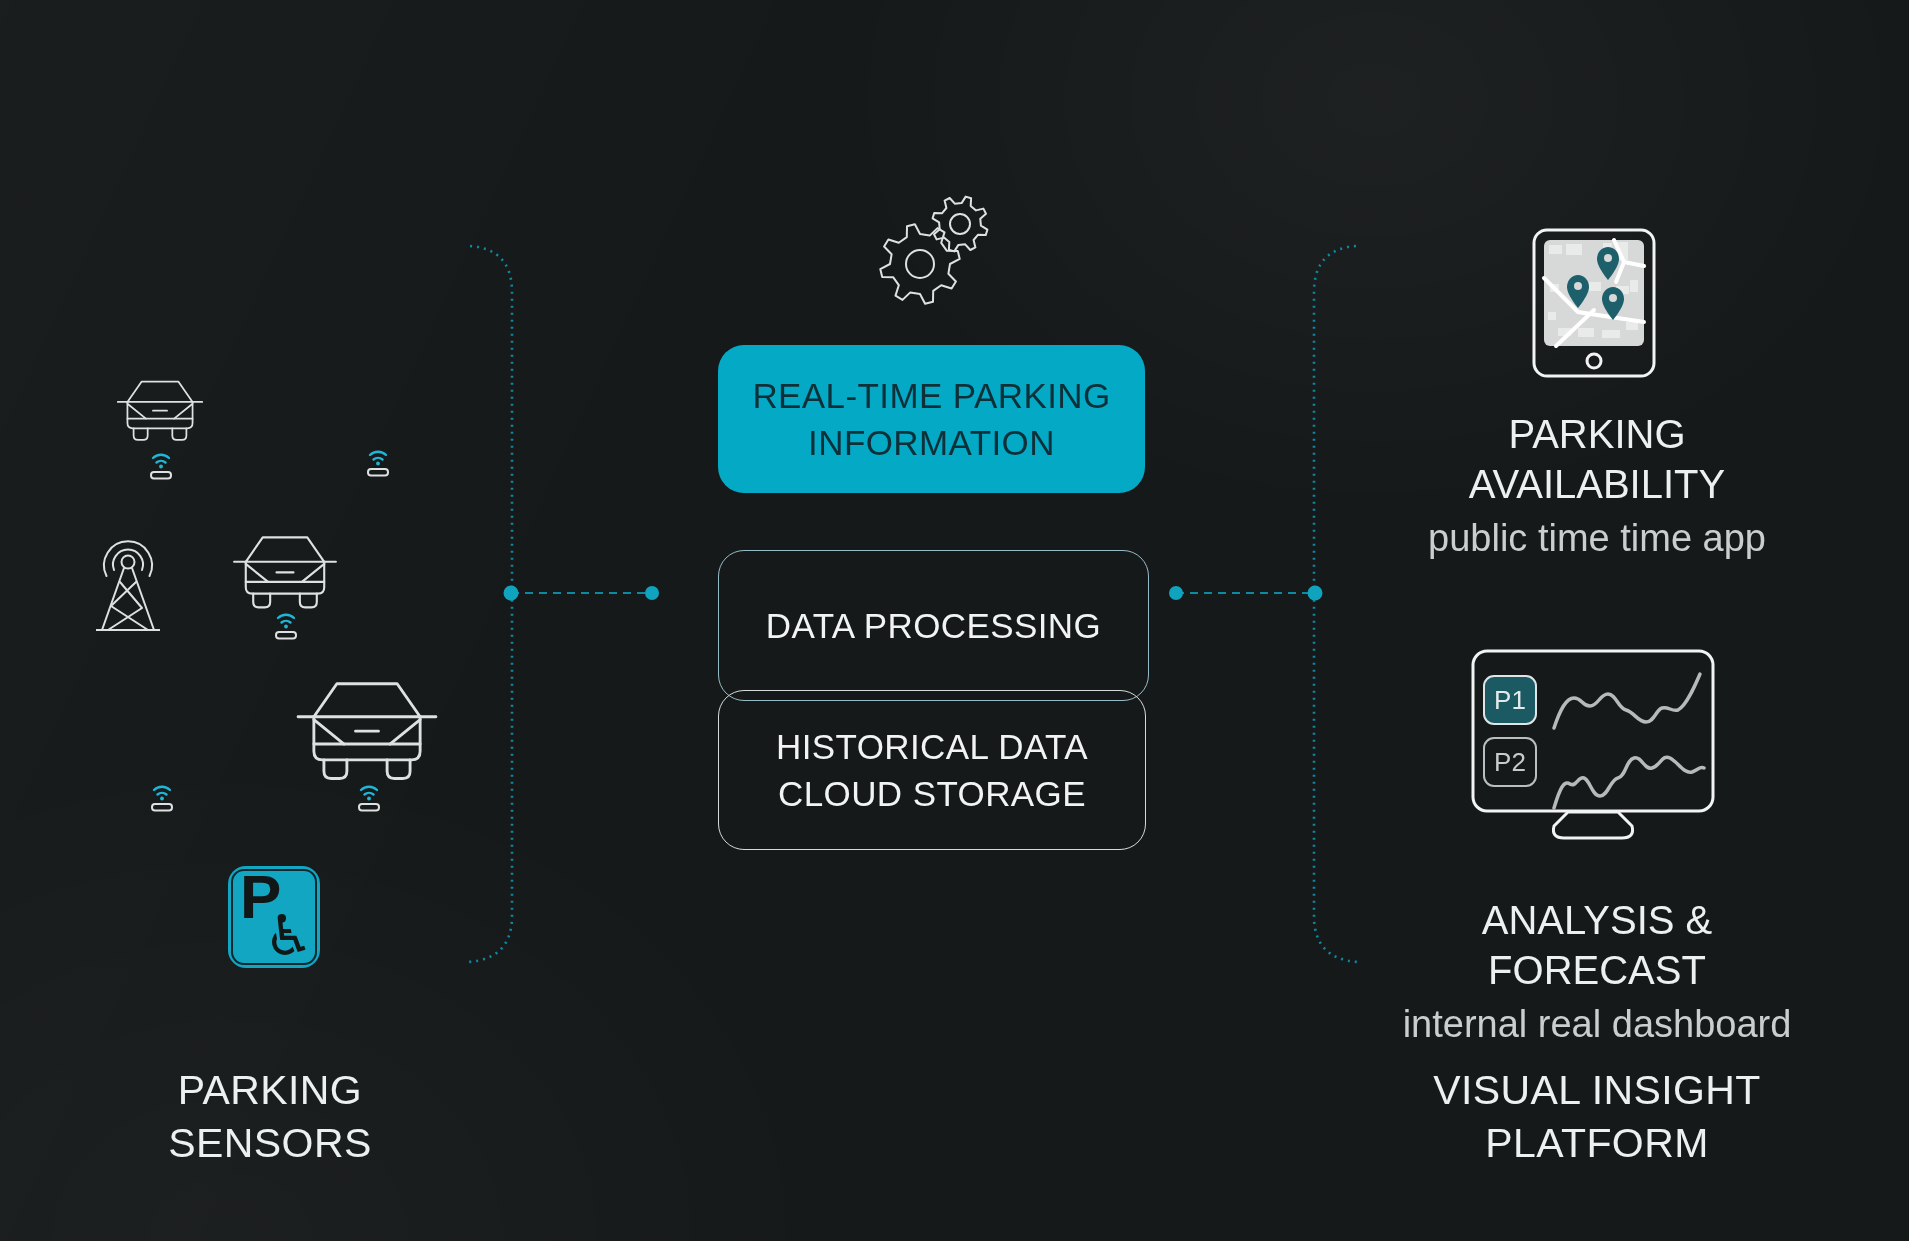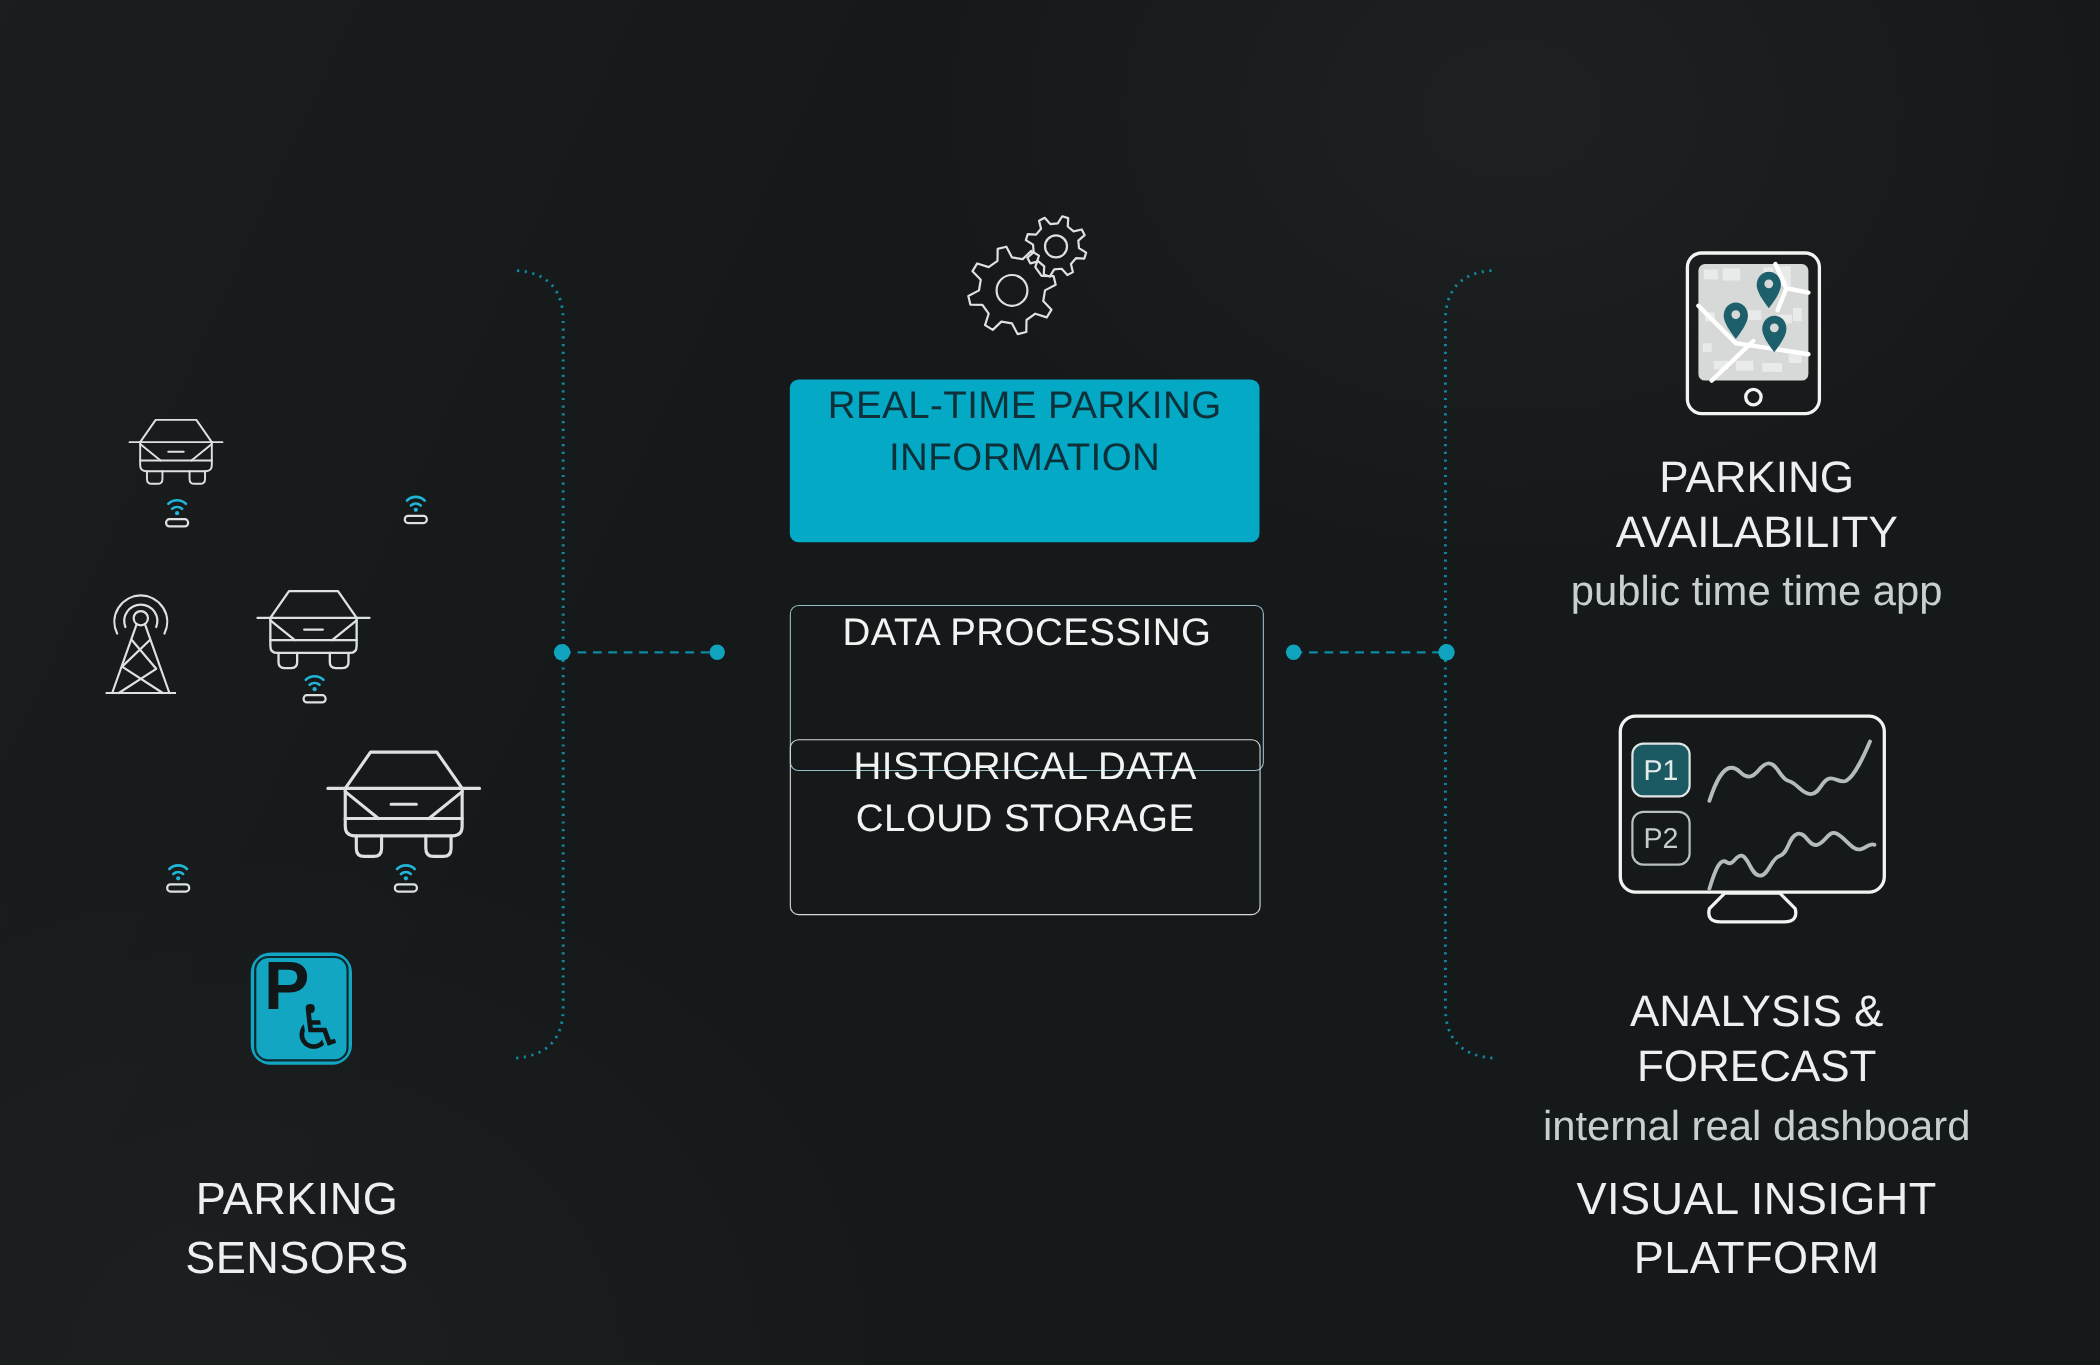--- a/index.html
+++ b/index.html
@@ -17,21 +17,21 @@
   .st-light{stroke:#dde1e2;fill:none;stroke-width:2;stroke-linecap:round;stroke-linejoin:round;}
   .st-white{stroke:#f2f4f4;fill:none;stroke-width:3;stroke-linecap:round;stroke-linejoin:round;}
   .st-teal{stroke:#1fb6d8;fill:none;stroke-width:2.4;stroke-linecap:round;}
   .caption{
     font-size:41px;line-height:1.3;letter-spacing:.4px;color:#edf0f0;
     text-align:center;white-space:pre-line;font-weight:400;
   }
   .icon-title{font-size:40px;line-height:1.24;color:#edf0f0;text-align:center;white-space:pre-line;}
   .icon-sub{font-size:38px;color:#c9cfcf;text-align:center;font-weight:300;margin-top:8px;}
   .flow-box{
-    border-radius:8px;display:flex;align-items:flex-start;justify-content:center;
+    border-radius:26px;display:flex;align-items:center;justify-content:center;
     text-align:center;font-size:35px;letter-spacing:.4px;line-height:1.35;white-space:pre-line;
   }
   .box-filled{background:#04a9c5;color:#0e3039;}
   .box-teal-outline{border:1.5px solid #96bcc8;color:#f2f4f4;margin-top:32px;}
   .box-light-outline{border:1.5px solid #d6dadb;color:#f2f4f4;}
   .colblock{display:flex;flex-direction:column;align-items:center;}
   
   .sign{
     background:#12a6c3;border-radius:18px;position:relative;
   }
@@ -151,21 +151,21 @@
 
   <div class="abs flow-box box-filled" style="left:718px;top:345px;width:427px;height:148px">
     <span>REAL-TIME PARKING
 INFORMATION</span>
   </div>
 
   <div class="abs flow-box box-teal-outline" style="left:718px;top:518px;width:429px;height:149px">
     <span>DATA PROCESSING</span>
   </div>
 
-  <div class="abs flow-box box-light-outline" style="left:718px;top:672px;width:426px;height:158px">
+  <div class="abs flow-box box-light-outline" style="left:718px;top:690px;width:426px;height:158px">
     <span>HISTORICAL DATA
 CLOUD STORAGE</span>
   </div>
 
 
   <svg class="abs" style="left:1532px;top:228px" width="124" height="150" viewBox="0 0 124 150">
     <rect x="2" y="2" width="120" height="146" rx="13" class="st-white"></rect>
     <rect x="12" y="12" width="100" height="106" rx="6" fill="#d7d8d8" stroke="none"></rect>
     <g fill="#e9eaea" stroke="none">
       <rect x="17" y="17" width="13" height="9"></rect>

